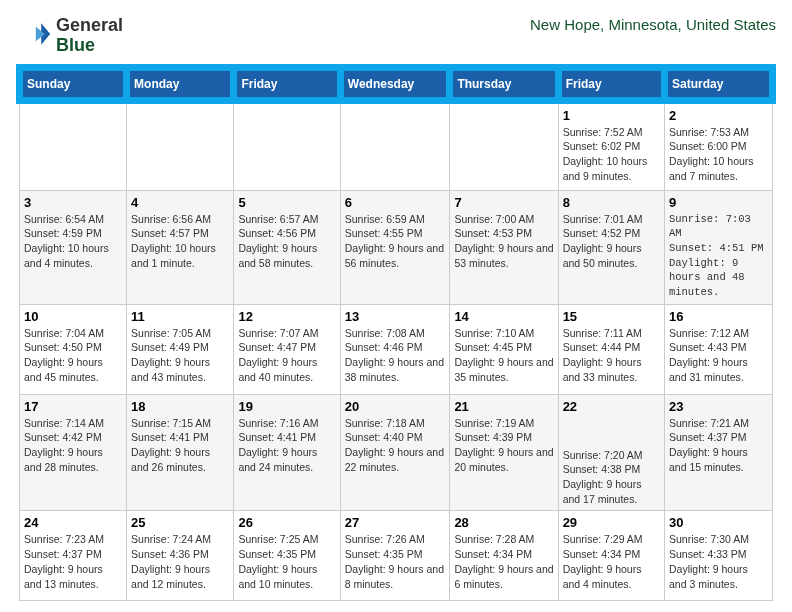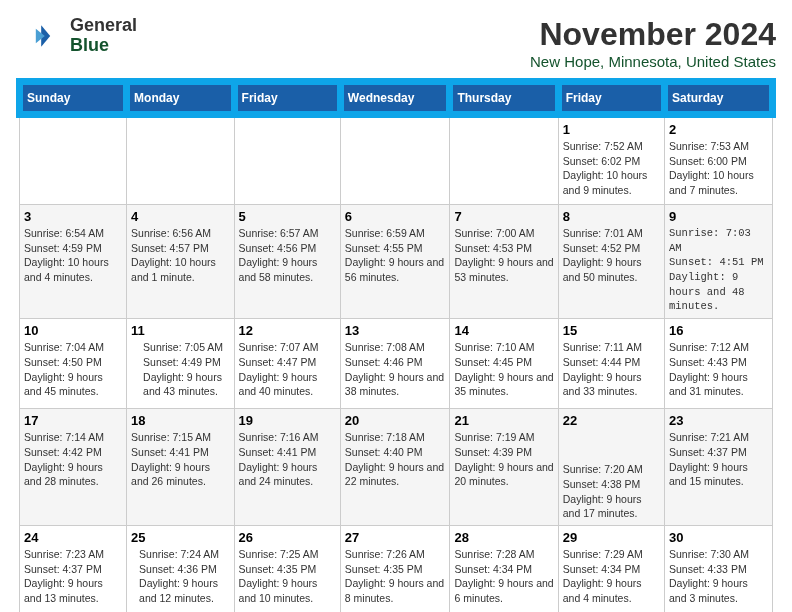--- a/index.html
+++ b/index.html
@@ -11,22 +11,21 @@
       padding: 16px;
     }
     .header {
       display: flex;
       justify-content: space-between;
       align-items: flex-start;
       margin-bottom: 8px;
     }
     .logo {
       display: flex;
-      align-items: center;
-      gap: 18px;
+      gap: 4px;
     }
     .logo-text {
       font-size: 18px;
       font-weight: bold;
       color: #333;
       line-height: 1.1;
     }
     .logo-blue { color: #14532d; }
     .logo-icon {
       width: 36px;
@@ -88,21 +87,20 @@
     <svg class="logo-icon" viewBox="0 0 40 40">
       <polygon points="28,8 38,20 28,32" fill="#1a5fa8"></polygon>
       <polygon points="22,12 32,20 22,28" fill="#4a9fd4"></polygon>
     </svg>
     <div class="logo-text">
       <div>General</div>
       <div class="logo-blue">Blue</div>
     </div>
   </div>
   <div class="title-block">
-    <div class="month-year">November 2024</div>
     <div class="location">New Hope, Minnesota, United States</div>
   </div>
 </div>
 
 <table>
   <thead>
     <tr id="header-row">
         <th>Sunday</th>
         <th>Monday</th>
         <th>Friday</th>
@@ -178,21 +176,21 @@
       </tr>
       <tr>
         <td>
           <span class="day-num">10</span>
           <div class="day-info" style="white-space: pre-line;">Sunrise: 7:04 AM
 Sunset: 4:50 PM
 Daylight: 9 hours and 45 minutes.</div>
         </td>
         <td>
           <span class="day-num">11</span>
-          <div class="day-info" style="white-space: pre-line; margin-left: 12px;">Sunrise: 7:05 AM
+          <div class="day-info" style="white-space: pre-line;">Sunrise: 7:05 AM
 Sunset: 4:49 PM
 Daylight: 9 hours and 43 minutes.</div>
         </td>
         <td>
           <span class="day-num">12</span>
           <div class="day-info" style="white-space: pre-line;">Sunrise: 7:07 AM
 Sunset: 4:47 PM
 Daylight: 9 hours and 40 minutes.</div>
         </td>
         <td>
@@ -266,21 +264,21 @@
       </tr>
       <tr>
         <td>
           <span class="day-num">24</span>
           <div class="day-info" style="white-space: pre-line;">Sunrise: 7:23 AM
 Sunset: 4:37 PM
 Daylight: 9 hours and 13 minutes.</div>
         </td>
         <td>
           <span class="day-num">25</span>
-          <div class="day-info" style="white-space: pre-line; margin-left: 8px;">Sunrise: 7:24 AM
+          <div class="day-info" style="white-space: pre-line;">Sunrise: 7:24 AM
 Sunset: 4:36 PM
 Daylight: 9 hours and 12 minutes.</div>
         </td>
         <td>
           <span class="day-num">26</span>
           <div class="day-info" style="white-space: pre-line;">Sunrise: 7:25 AM
 Sunset: 4:35 PM
 Daylight: 9 hours and 10 minutes.</div>
         </td>
         <td>

